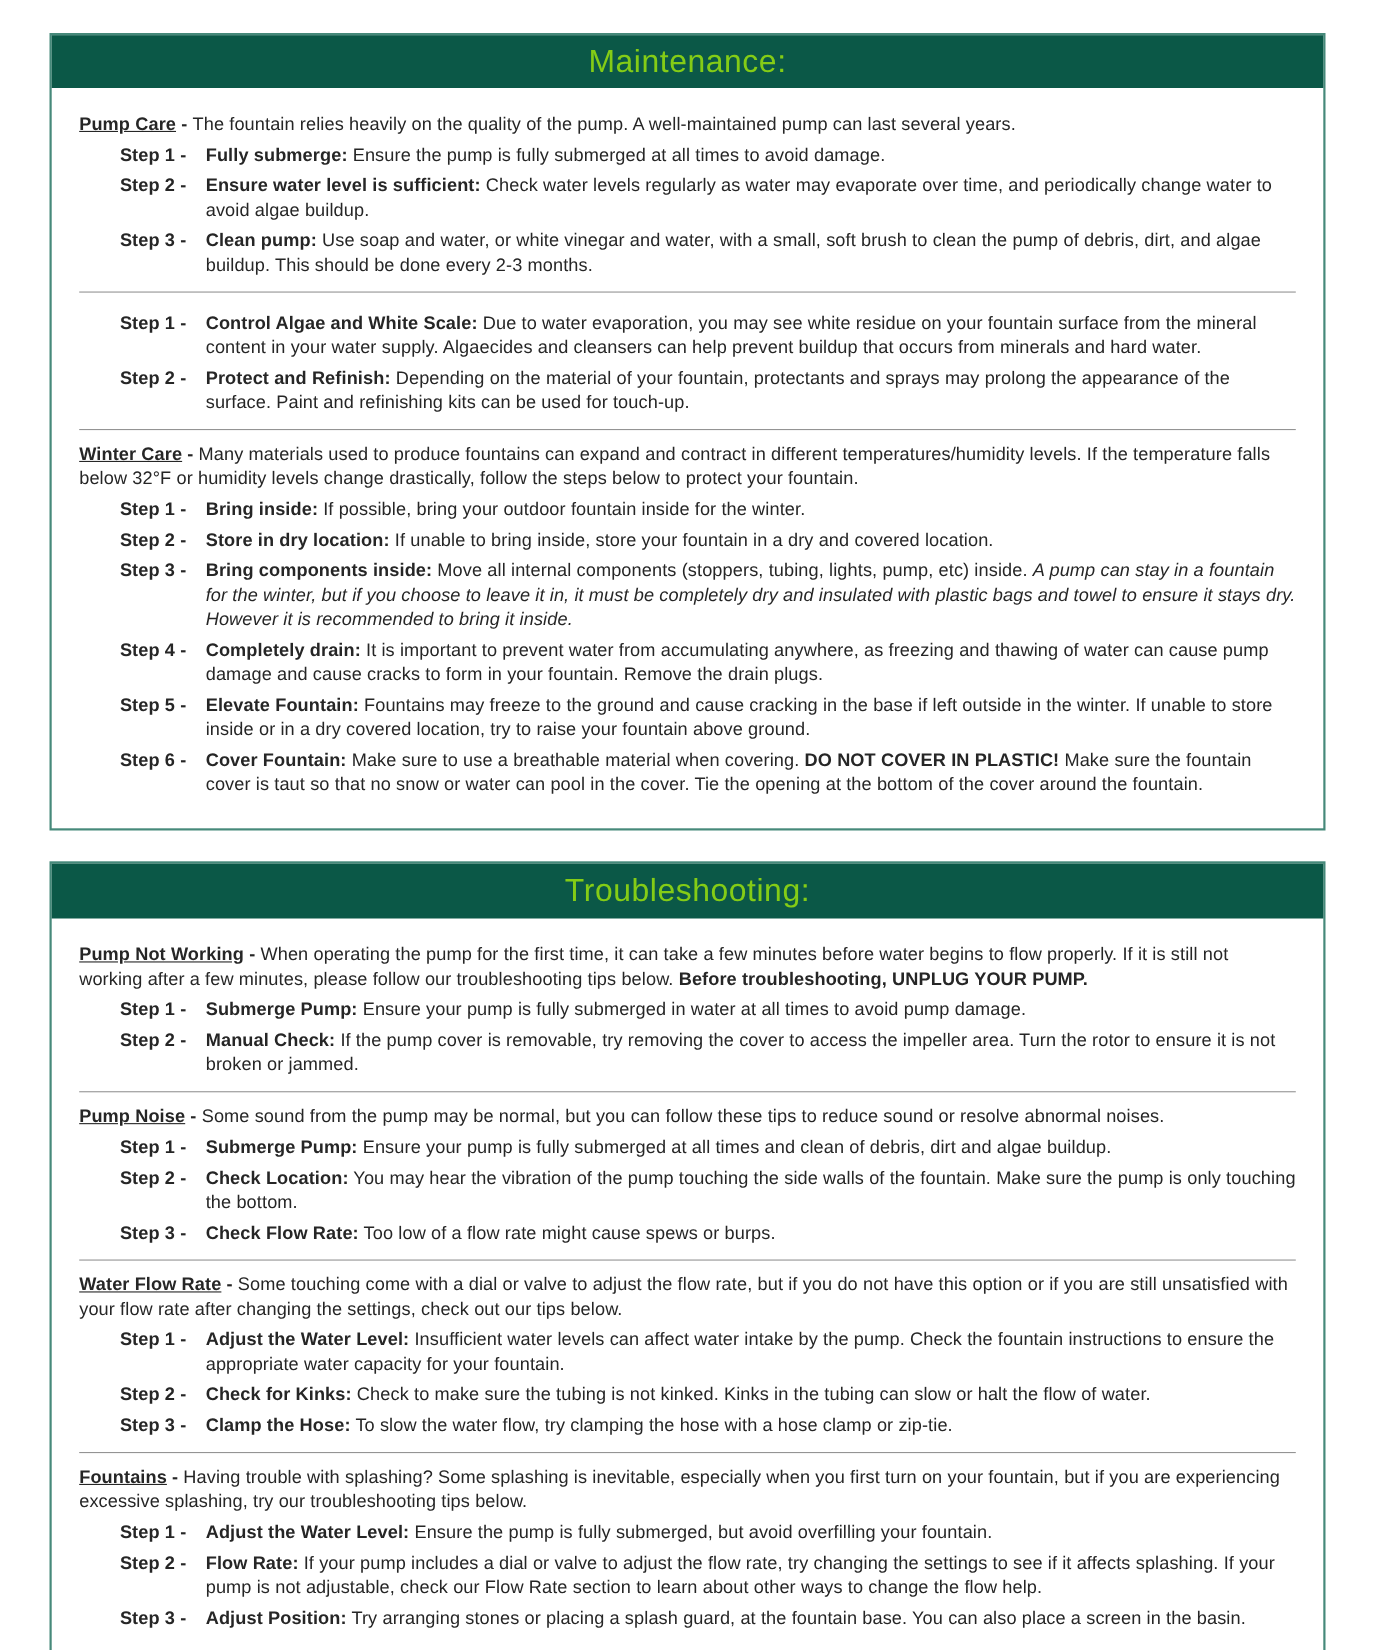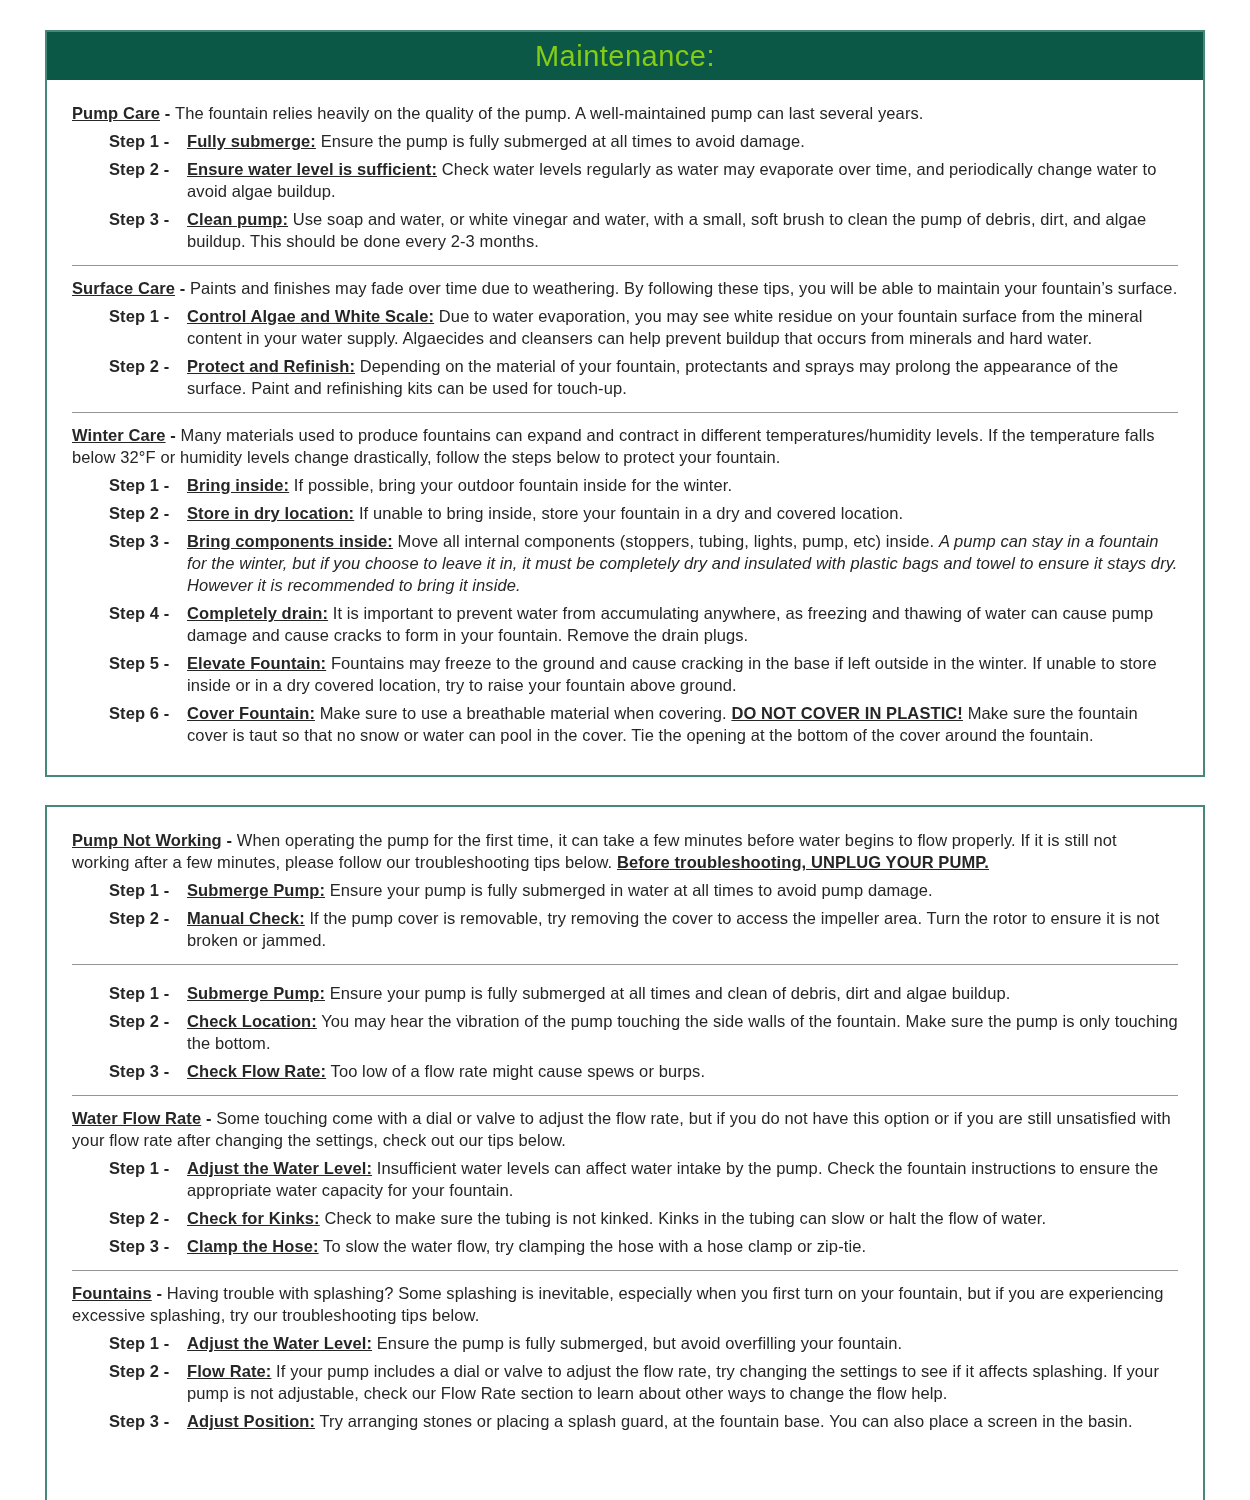--- a/index.html
+++ b/index.html
@@ -60,21 +60,21 @@
     display: flex;
     margin: 6px 0 0 37px;
     gap: 12px;
   }
   .step-label {
     flex: 0 0 66px;
     font-weight: bold;
     white-space: nowrap;
   }
   .step-text { flex: 1; }
-  .b { font-weight: bold; text-decoration: underline; }
+  .b { font-weight: bold; }
   .i { font-style: italic; }
 </style>
 </head>
 <body>
 
 <div class="page">
 
   <section class="box">
     <header class="box-header">
       <h1>Maintenance:</h1>
@@ -90,21 +90,20 @@
             <span class="step-label">Step 2 -</span>
             <span class="step-text"><span class="b ">Ensure water level is sufficient:</span><span> Check water levels regularly as water may evaporate over time, and periodically change water to avoid algae buildup.</span></span>
           </div>
           <div class="step">
             <span class="step-label">Step 3 -</span>
             <span class="step-text"><span class="b ">Clean pump:</span><span> Use soap and water, or white vinegar and water, with a small, soft brush to clean the pump of debris, dirt, and algae buildup. This should be done every 2-3 months.</span></span>
           </div>
         </div>
         <div class="divider"></div>
         <div class="section">
-          <p class="intro"><span class="heading">Surface Care</span><span class="dash"> - </span><span>Paints and finishes may fade over time due to weathering. By following these tips, you will be able to maintain your fountain’s surface.</span></p>
           <div class="step">
             <span class="step-label">Step 1 -</span>
             <span class="step-text"><span class="b ">Control Algae and White Scale:</span><span> Due to water evaporation, you may see white residue on your fountain surface from the mineral content in your water supply. Algaecides and cleansers can help prevent buildup that occurs from minerals and hard water.</span></span>
           </div>
           <div class="step">
             <span class="step-label">Step 2 -</span>
             <span class="step-text"><span class="b ">Protect and Refinish:</span><span> Depending on the material of your fountain, protectants and sprays may prolong the appearance of the surface. Paint and refinishing kits can be used for touch-up.</span></span>
           </div>
         </div>
         <div class="divider"></div>
@@ -132,34 +131,38 @@
           </div>
           <div class="step">
             <span class="step-label">Step 6 -</span>
             <span class="step-text"><span class="b ">Cover Fountain:</span><span> Make sure to use a breathable material when covering. </span><span class="b ">DO NOT COVER IN PLASTIC!</span><span> Make sure the fountain cover is taut so that no snow or water can pool in the cover. Tie the opening at the bottom of the cover around the fountain.</span></span>
           </div>
         </div>
       </div>
   </section>
 
   <section class="box">
+    <header class="box-header">
+      <h1>Troubleshooting:</h1>
+    </header>
     <div class="box-body" id="box-1">
         <div class="section">
           <p class="intro"><span class="heading">Pump Not Working</span><span class="dash"> - </span><span>When operating the pump for the first time, it can take a few minutes before water begins to flow properly. If it is still not working after a few minutes, please follow our troubleshooting tips below. </span><span class="b ">Before troubleshooting, UNPLUG YOUR PUMP.</span></p>
           <div class="step">
             <span class="step-label">Step 1 -</span>
             <span class="step-text"><span class="b ">Submerge Pump:</span><span> Ensure your pump is fully submerged in water at all times to avoid pump damage.</span></span>
           </div>
           <div class="step">
             <span class="step-label">Step 2 -</span>
             <span class="step-text"><span class="b ">Manual Check:</span><span> If the pump cover is removable, try removing the cover to access the impeller area. Turn the rotor to ensure it is not broken or jammed.</span></span>
           </div>
         </div>
         <div class="divider"></div>
         <div class="section">
+          <p class="intro"><span class="heading">Pump Noise</span><span class="dash"> - </span><span>Some sound from the pump may be normal, but you can follow these tips to reduce sound or resolve abnormal noises.</span></p>
           <div class="step">
             <span class="step-label">Step 1 -</span>
             <span class="step-text"><span class="b ">Submerge Pump:</span><span> Ensure your pump is fully submerged at all times and clean of debris, dirt and algae buildup.</span></span>
           </div>
           <div class="step">
             <span class="step-label">Step 2 -</span>
             <span class="step-text"><span class="b ">Check Location:</span><span> You may hear the vibration of the pump touching the side walls of the fountain. Make sure the pump is only touching the bottom.</span></span>
           </div>
           <div class="step">
             <span class="step-label">Step 3 -</span>

